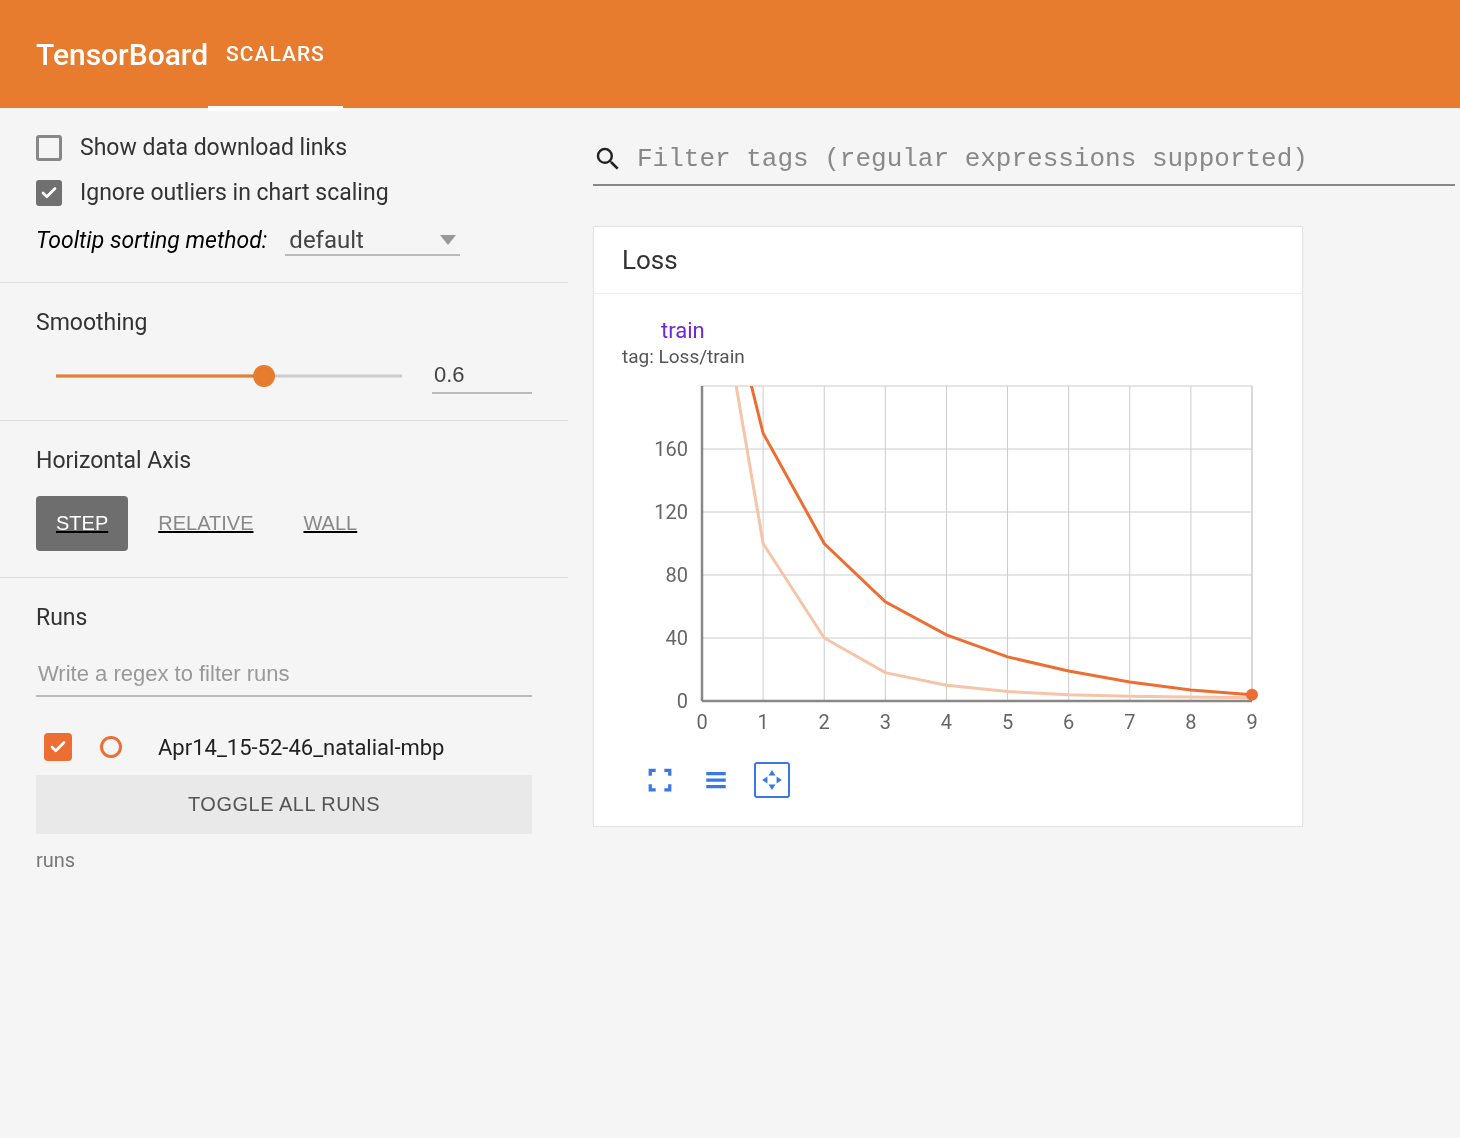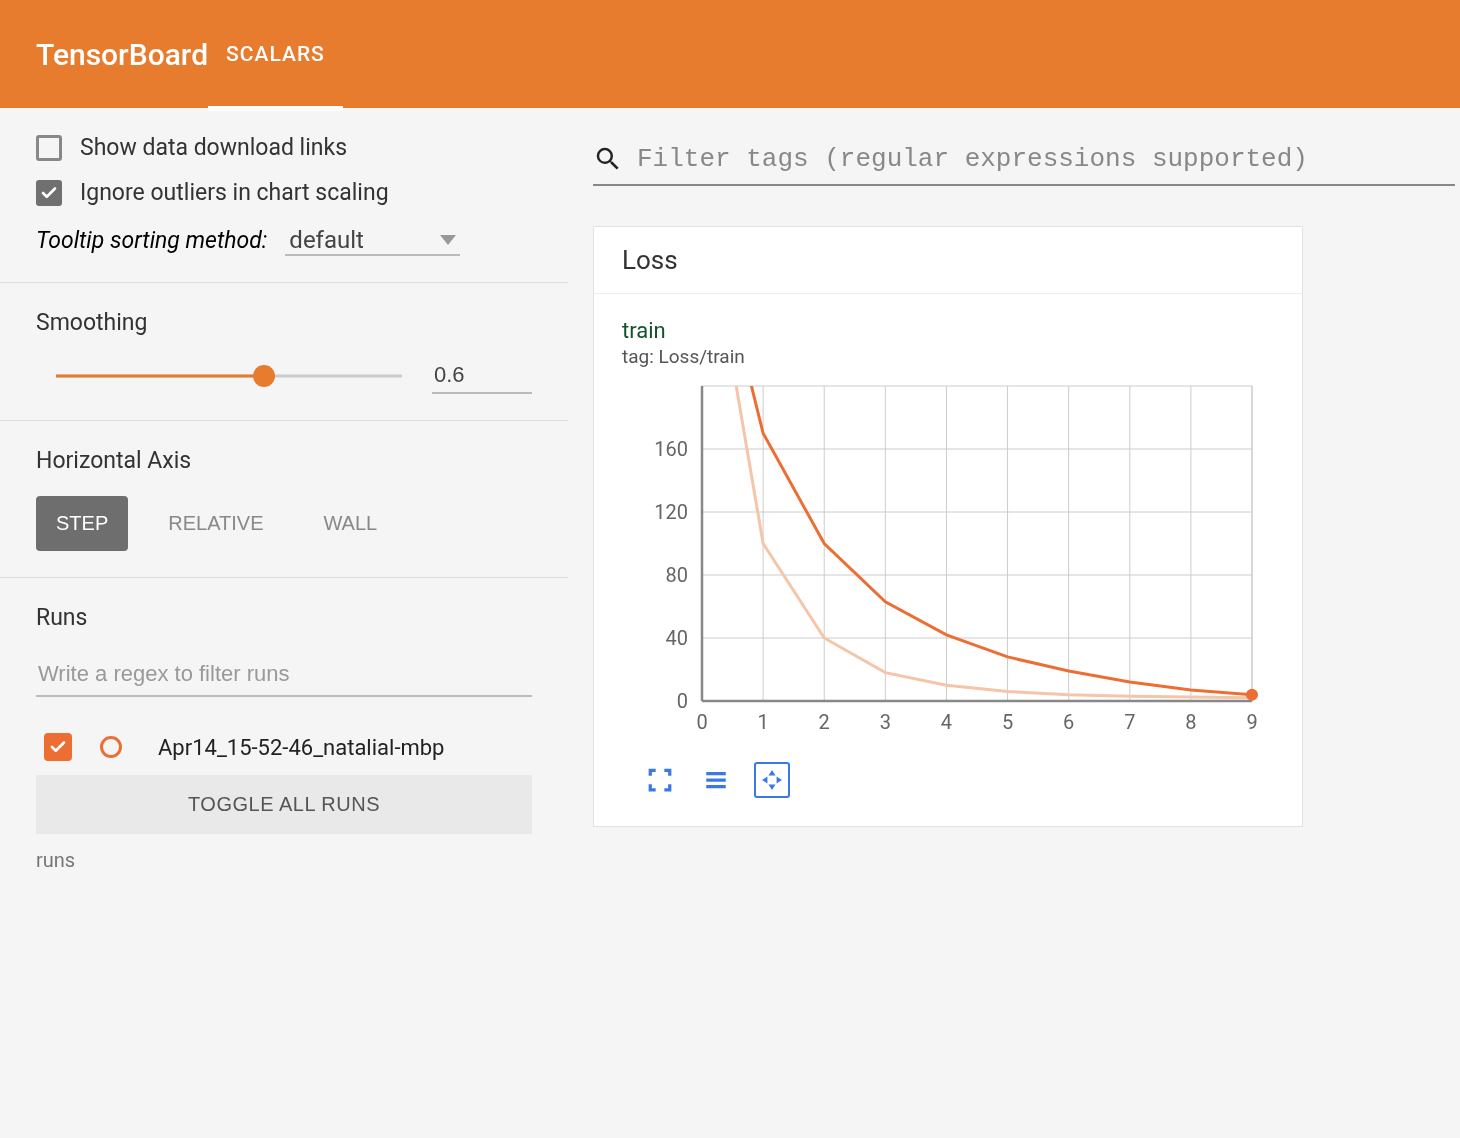--- a/index.html
+++ b/index.html
@@ -160,21 +160,21 @@
       border: none;
       border-bottom: 2px solid #bbb;
       background: transparent;
       font-size: 22px;
       color: #444;
       width: 100px;
       padding: 4px 2px;
       outline: none;
     }
     
-    .axis-row { display: flex; gap: 20px; }
+    .axis-row { display: flex; gap: 10px; text-decoration: underline; }
     .axis-btn {
       padding: 16px 20px;
       font-size: 20px;
       font-weight: 500;
       color: #888;
       background: transparent;
       border: none;
       border-radius: 4px;
       cursor: pointer;
     }
@@ -270,21 +270,22 @@
       padding: 18px 28px;
       font-size: 26px;
       color: #333;
       border-bottom: 1px solid #eee;
     }
     .card-body {
       padding: 24px 28px 28px 28px;
     }
     .chart-title {
       font-size: 22px;
-      color: #14532d;
+      color: #6d28d9;
+      margin-left: 39px;
     }
     .chart-subtitle {
       font-size: 19px;
       color: #555;
       margin-bottom: 8px;
       margin-top: 2px;
     }
     .chart-svg { display:block; }
     .chart-tools {
       display: flex;

